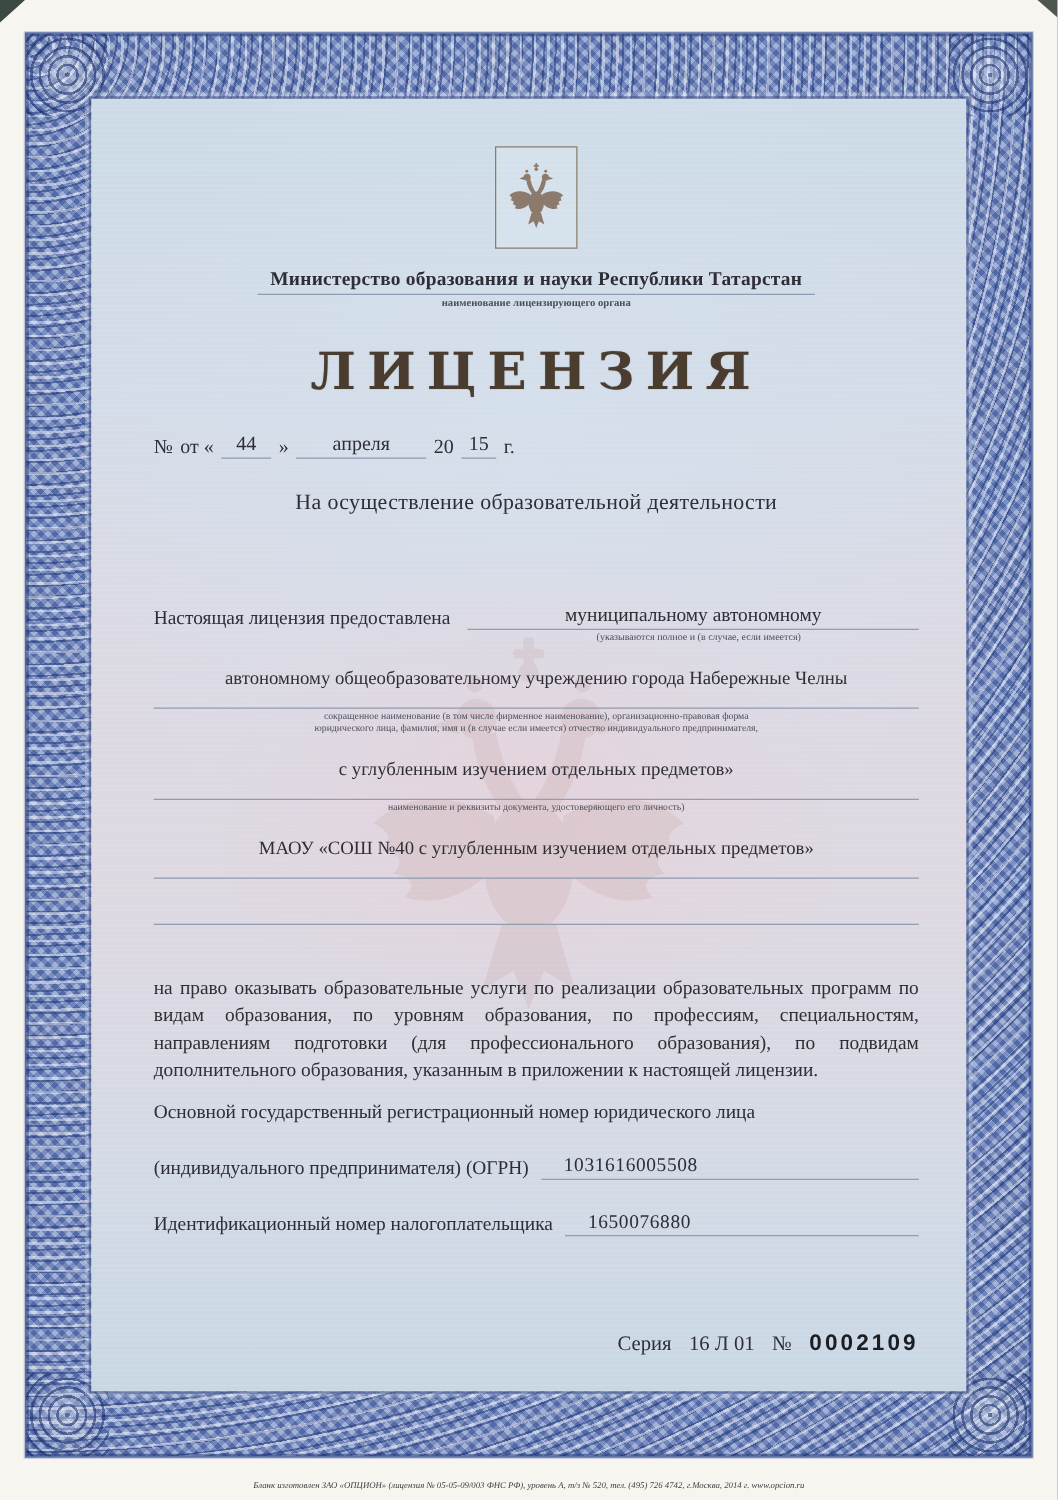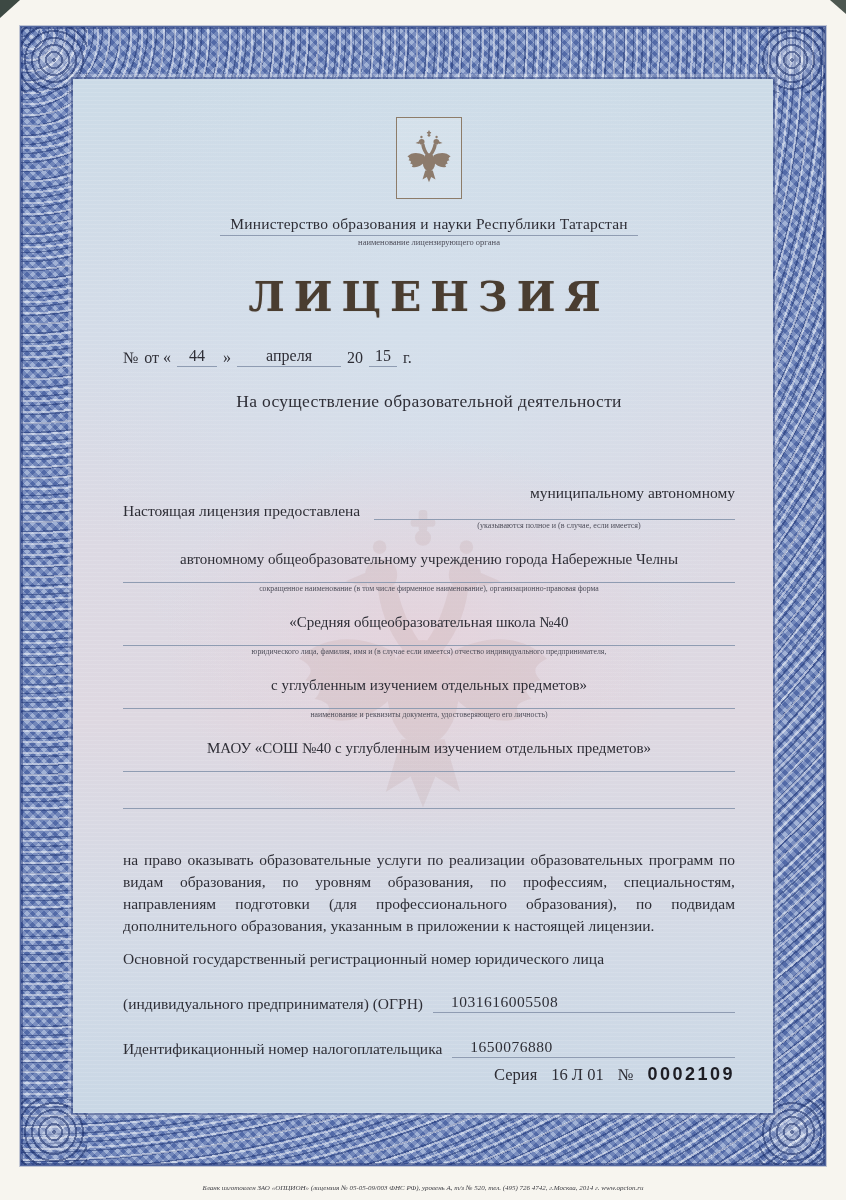--- a/index.html
+++ b/index.html
@@ -55,41 +55,41 @@
   }
   :root{--rule:#8f9cb2;}
   
   .emblem-box{
     margin:38px auto 0;width:64px;height:80px;
     border:1px solid #8d7c69;display:flex;align-items:center;justify-content:center;
     background:rgba(255,255,255,.12);
   }
   .emblem-box svg{width:54px;height:68px;fill:#85705f;opacity:.9;}
   
-  .ministry{margin-top:16px;text-align:center;}
+  .ministry{margin-top:16px;text-align:center;font-weight:bold;}
   .ministry-name{display:inline-block;font-size:15.5px;letter-spacing:.2px;
     border-bottom:1px solid var(--rule);padding:0 10px 2px;}
   .ministry-caption{font-size:8.5px;color:#4d4d59;margin-top:1px;}
   
   .title{
     margin-top:26px;text-align:center;
     font-family:"DejaVu Serif","Liberation Serif",serif;
     font-weight:700;font-size:41px;letter-spacing:9px;color:#4a3d30;
     text-shadow:0 0 1px rgba(74,61,48,.35);
   }
   
   .numrow{display:flex;align-items:flex-end;margin-top:26px;font-size:16px;gap:6px;}
   .numrow .num-line{flex:1;border-bottom:1px solid var(--rule);padding:0 0 1px 34px;margin-right:26px;}
   .u{border-bottom:1px solid var(--rule);text-align:center;padding-bottom:1px;}
   .w-day{width:40px;} .w-month{width:104px;} .w-year{width:28px;}
   .subtitle{margin-top:24px;text-align:center;font-size:17.5px;letter-spacing:.3px;}
   
   .grant-row{display:flex;align-items:flex-end;margin-top:72px;font-size:15.5px;}
   .grant-label{white-space:nowrap;padding-right:14px;}
-  .grant-value{flex:1;border-bottom:1px solid var(--rule);text-align:right;padding-bottom:17px;}
+  .grant-value{flex:1;border-bottom:1px solid var(--rule);text-align:center;padding-bottom:1px;}
   .grant-caption{font-size:8px;color:#4d4d59;text-align:center;padding-left:260px;margin-top:1px;}
   .org-line{margin-top:21px;border-bottom:1px solid var(--rule);text-align:center;
     font-size:15px;padding-bottom:14px;}
   .org-caption{font-size:7.8px;color:#4d4d59;text-align:center;margin-top:1px;}
   .blank-line{margin-top:20px;border-bottom:1px solid var(--rule);height:16px;}
   
   .body-par{margin-top:40px;font-size:15.5px;line-height:1.42;text-align:justify;}
   .ogrn-label{margin-top:13px;font-size:15.5px;}
   .value-row{display:flex;align-items:flex-end;margin-top:25px;font-size:15.5px;}
   .value-row .vlabel{white-space:nowrap;padding-right:10px;}
@@ -174,21 +174,20 @@
 
         <div class="grant-row">
           <span class="grant-label">Настоящая лицензия предоставлена</span>
           <span class="grant-value">муниципальному автономному</span>
         </div>
         <div class="grant-caption">(указываются полное и (в случае, если имеется)</div>
 
         <div class="org-line">автономному общеобразовательному учреждению города Набережные Челны</div>
         <div class="org-caption">сокращенное наименование (в том числе фирменное наименование), организационно-правовая форма</div>
 
-        <div class="org-line">«Средняя общеобразовательная школа №40</div>
         <div class="org-caption">юридического лица, фамилия, имя и (в случае если имеется) отчество индивидуального предпринимателя,</div>
 
         <div class="org-line">с углубленным изучением отдельных предметов»</div>
         <div class="org-caption">наименование и реквизиты документа, удостоверяющего его личность)</div>
 
         <div class="org-line">МАОУ «СОШ №40 с углубленным изучением отдельных предметов»</div>
         <div class="blank-line"></div>
 
         <div class="body-par">на право оказывать образовательные услуги по реализации образовательных программ по видам образования, по уровням образования, по профессиям, специальностям, направлениям подготовки (для профессионального образования), по подвидам дополнительного образования, указанным в приложении к настоящей лицензии.</div>
 

